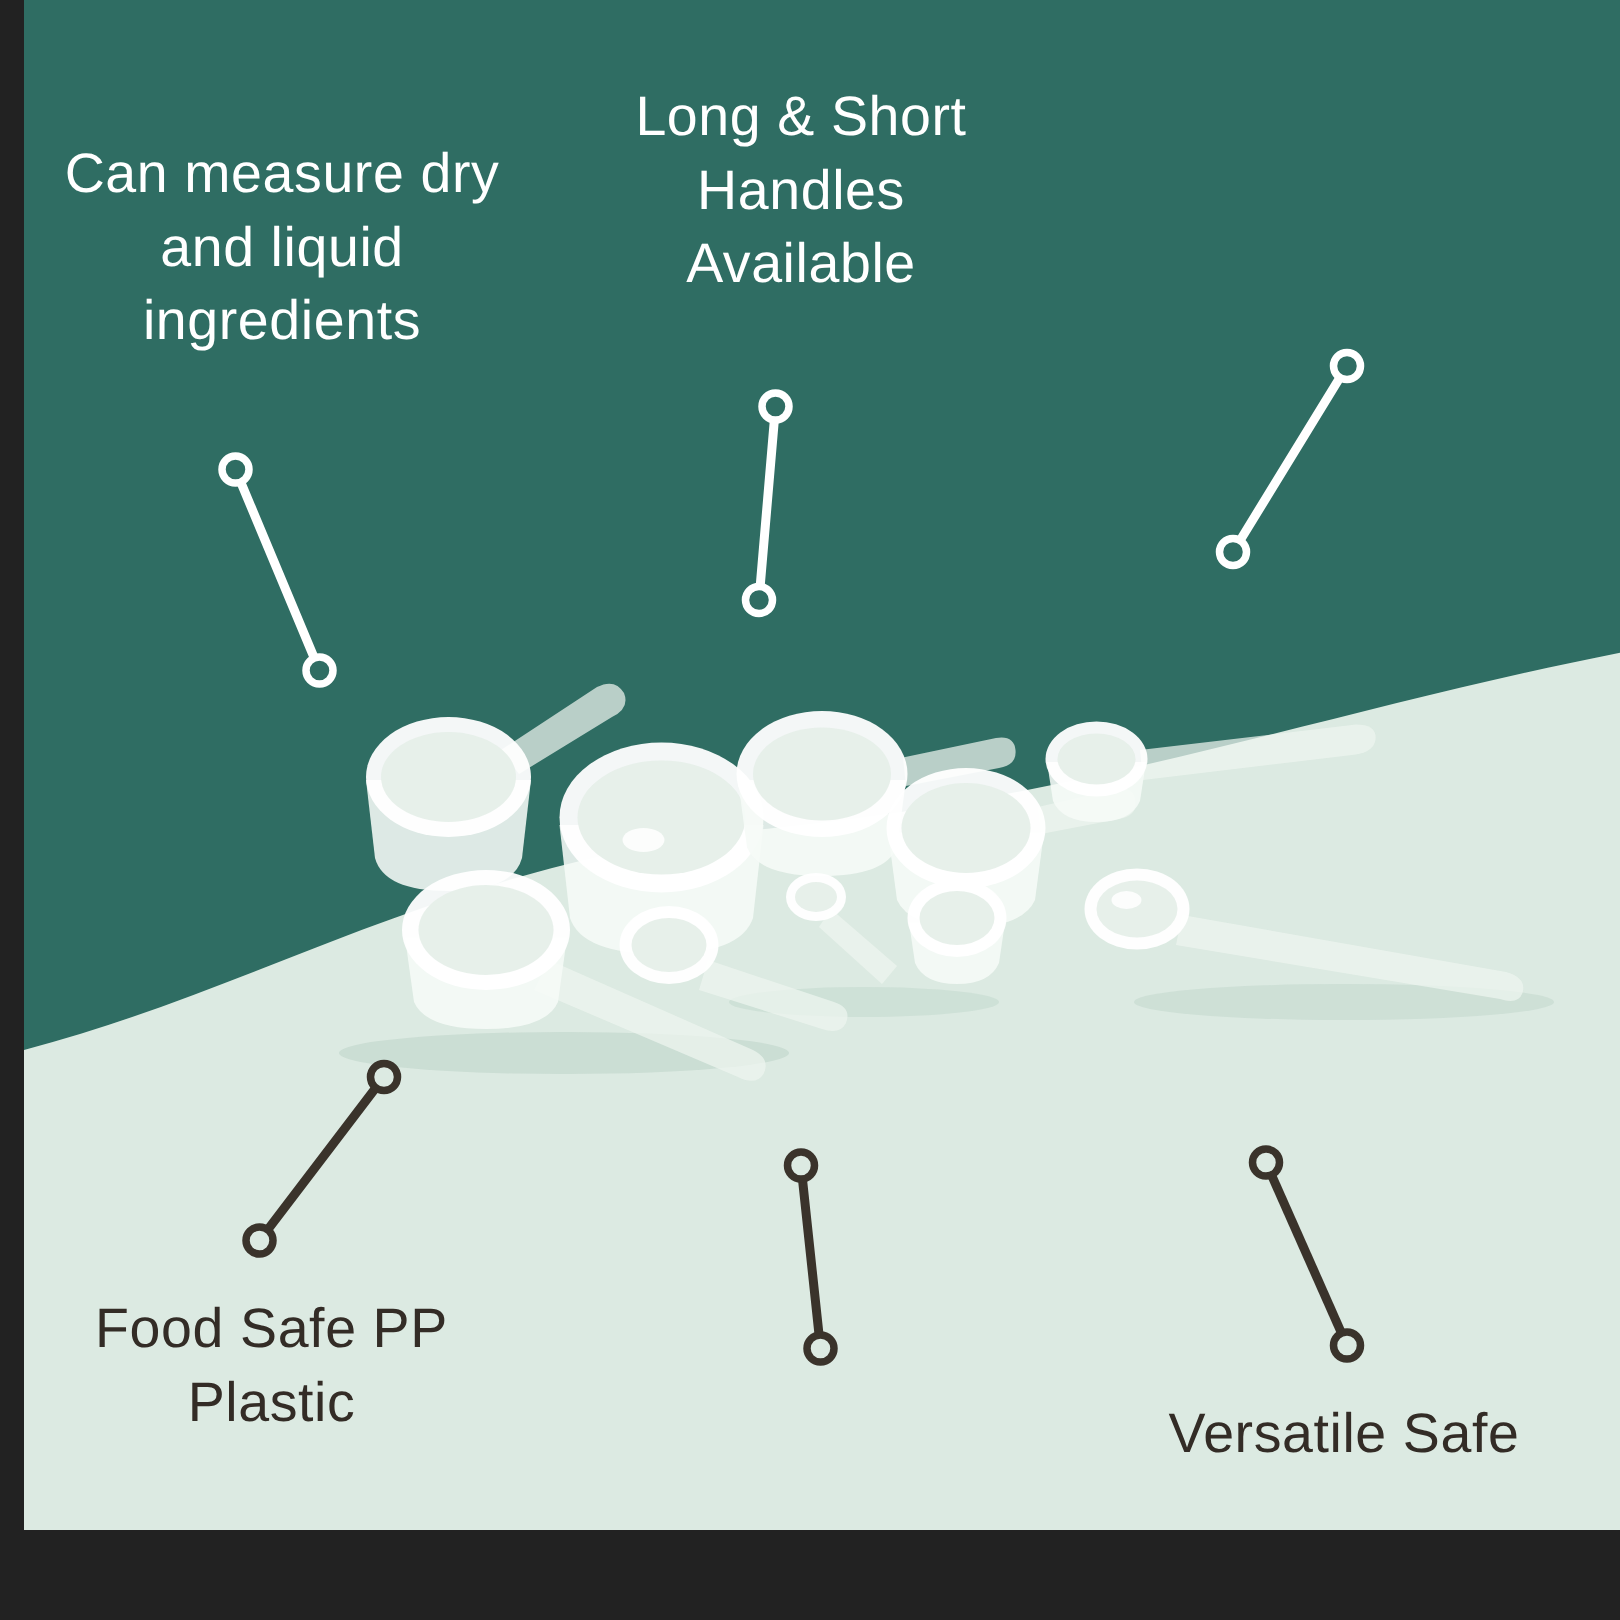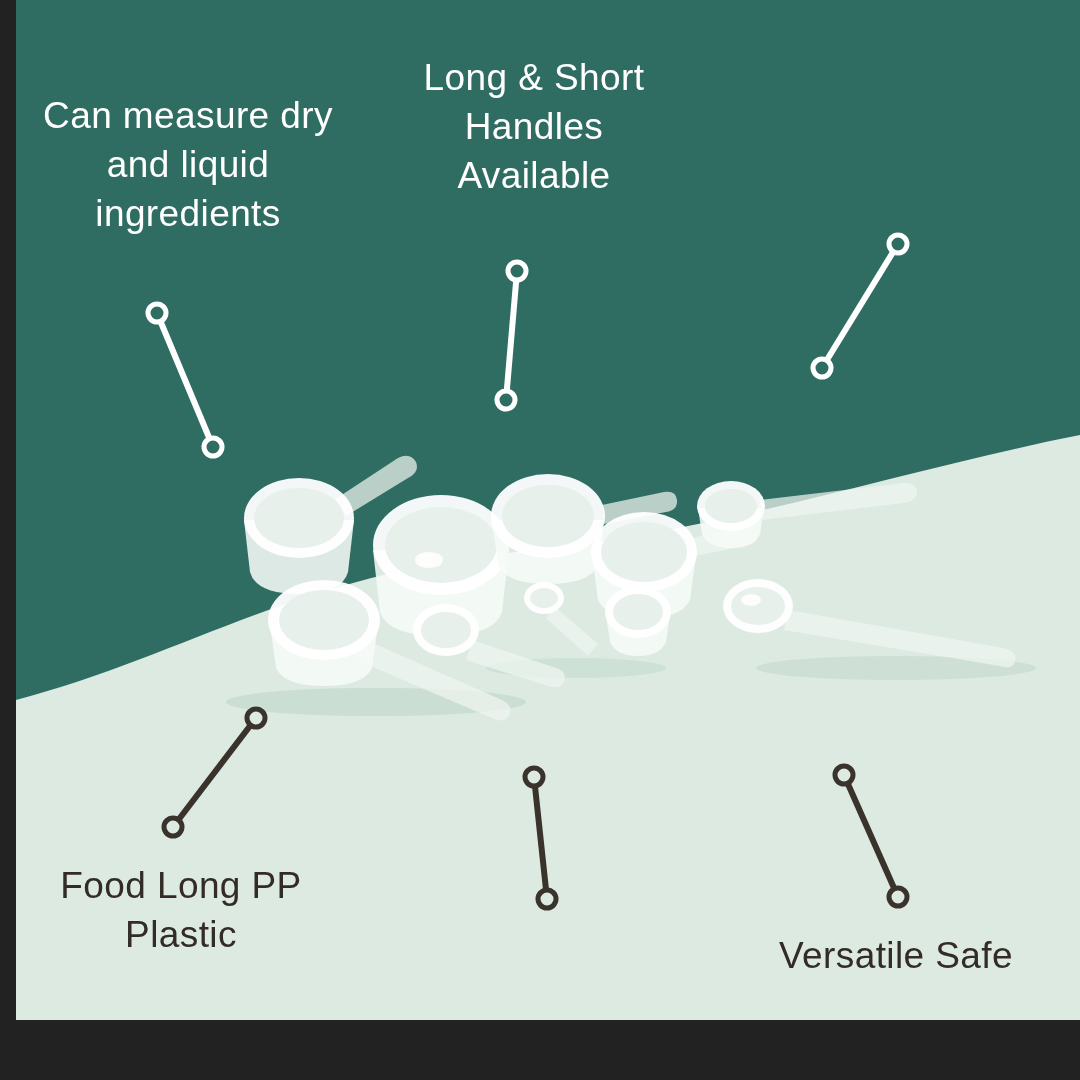--- a/index.html
+++ b/index.html
@@ -159,17 +159,17 @@
       <circle cx="882" cy="897" r="9"></circle>
     </g>
   </svg>
 
   <div class="label light lbl-measure">Can measure dry
 and liquid
 ingredients</div>
   <div class="label light lbl-handles">Long &amp; Short
 Handles
 Available</div>
-  <div class="label dark lbl-plastic">Food Long PP
+  <div class="label dark lbl-plastic">Food Safe PP
 Plastic</div>
   <div class="label dark lbl-dishwasher">Versatile Safe</div>
 
 </div>
 
 </body></html>

